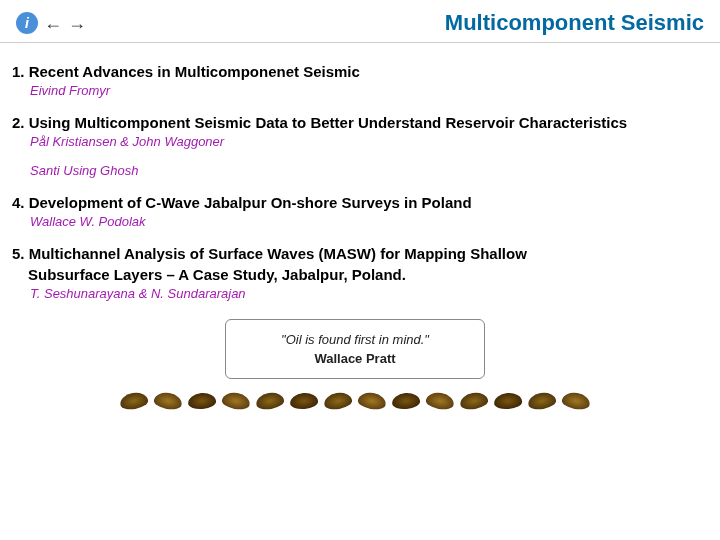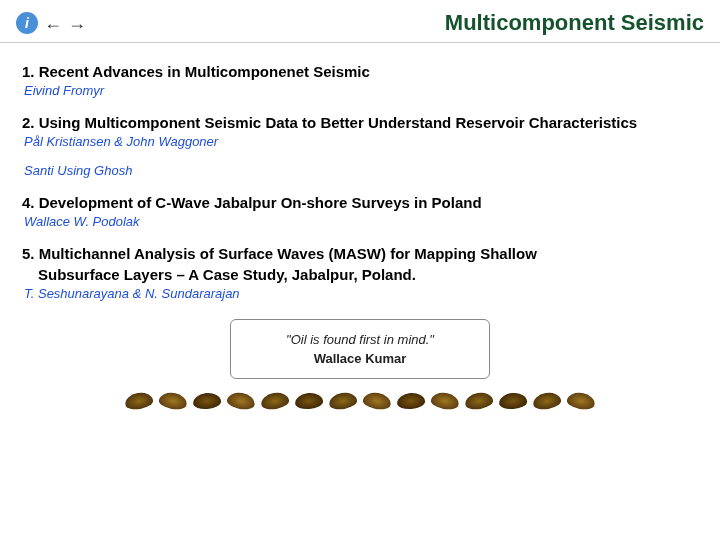--- a/index.html
+++ b/index.html
@@ -45,25 +45,25 @@
       font-size: 18px;
       color: #333;
       cursor: pointer;
     }
 
     .header-title {
       flex: 1;
       text-align: right;
       font-size: 22px;
       font-weight: bold;
-      color: #14532d;
+      color: #0369a1;
     }
 
     .content {
-      padding: 18px 22px 10px 22px;
+      padding: 18px 22px 10px 12px;
     }
 
     .item {
       margin-bottom: 14px;
     }
 
     .item-title {
       font-size: 15px;
       font-weight: bold;
       color: #000;
@@ -71,23 +71,24 @@
     }
 
     .item-title.spaced {
       font-family: 'Courier New', monospace;
       letter-spacing: 0.03em;
     }
 
     .item-author {
       font-size: 13px;
       font-style: italic;
-      color: #1d4ed8;
+      color: #a21caf;
       margin-top: 1px;
       padding-left: 2px;
+      margin-left: 16px;
     }
 
     .quote-box {
       border: 1px solid #888;
       border-radius: 6px;
       padding: 12px 20px;
       width: 260px;
       margin: 18px auto 14px auto;
       text-align: center;
     }
@@ -180,21 +181,21 @@
     <div class="item-title">
       <span>5.</span>
       <span>Multichannel Analysis of Surface Waves  (MASW) for Mapping  Shallow</span><br>
       <span style="padding-left:16px;">Subsurface Layers – A Case Study, Jabalpur, Poland.</span>
     </div>
     <div class="item-author">T. Seshunarayana  &amp;  N. Sundararajan</div>
   </div>
 
   <div class="quote-box">
     <div class="quote-text">"Oil is found first in mind."</div>
-    <div class="quote-author">Wallace Kumar</div>
+    <div class="quote-author">Wallace Pratt</div>
   </div>
 
   <div class="footer-decoration">
     <div class="leaf"></div>
     <div class="leaf"></div>
     <div class="leaf"></div>
     <div class="leaf"></div>
     <div class="leaf"></div>
     <div class="leaf"></div>
     <div class="leaf"></div>

